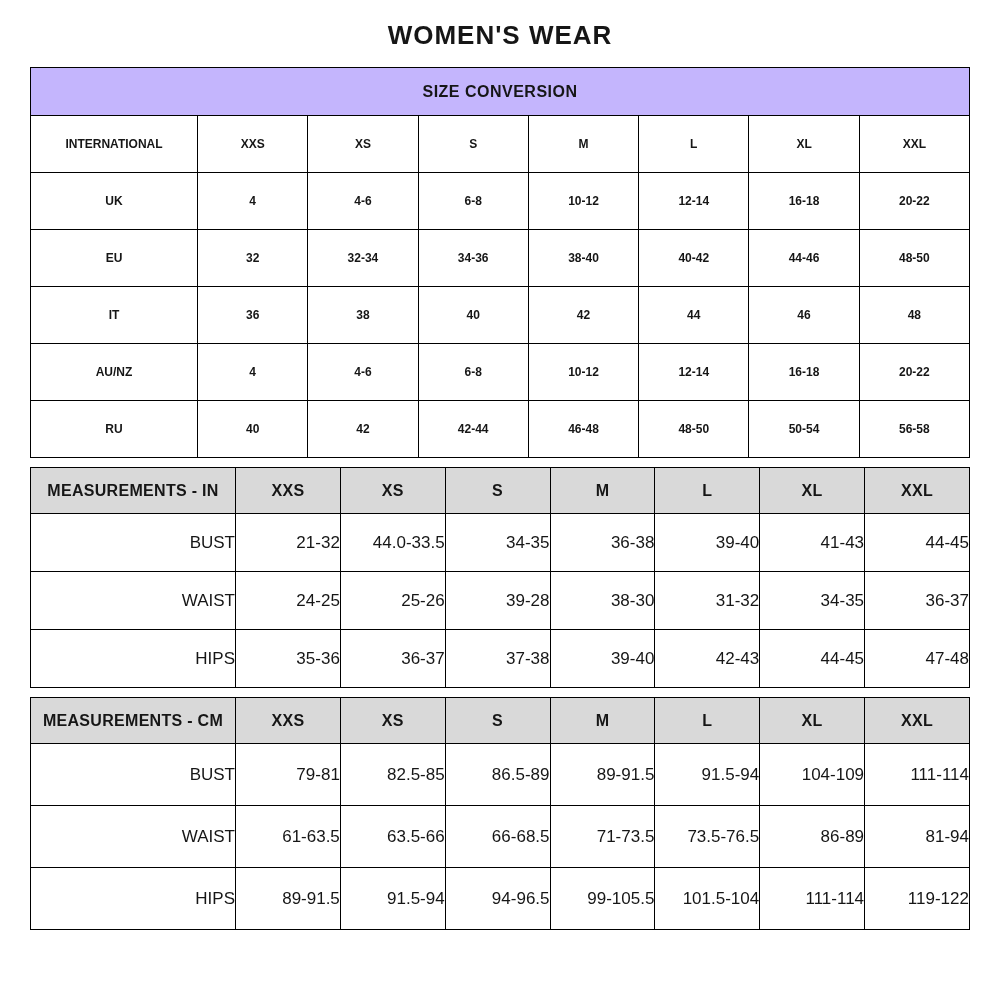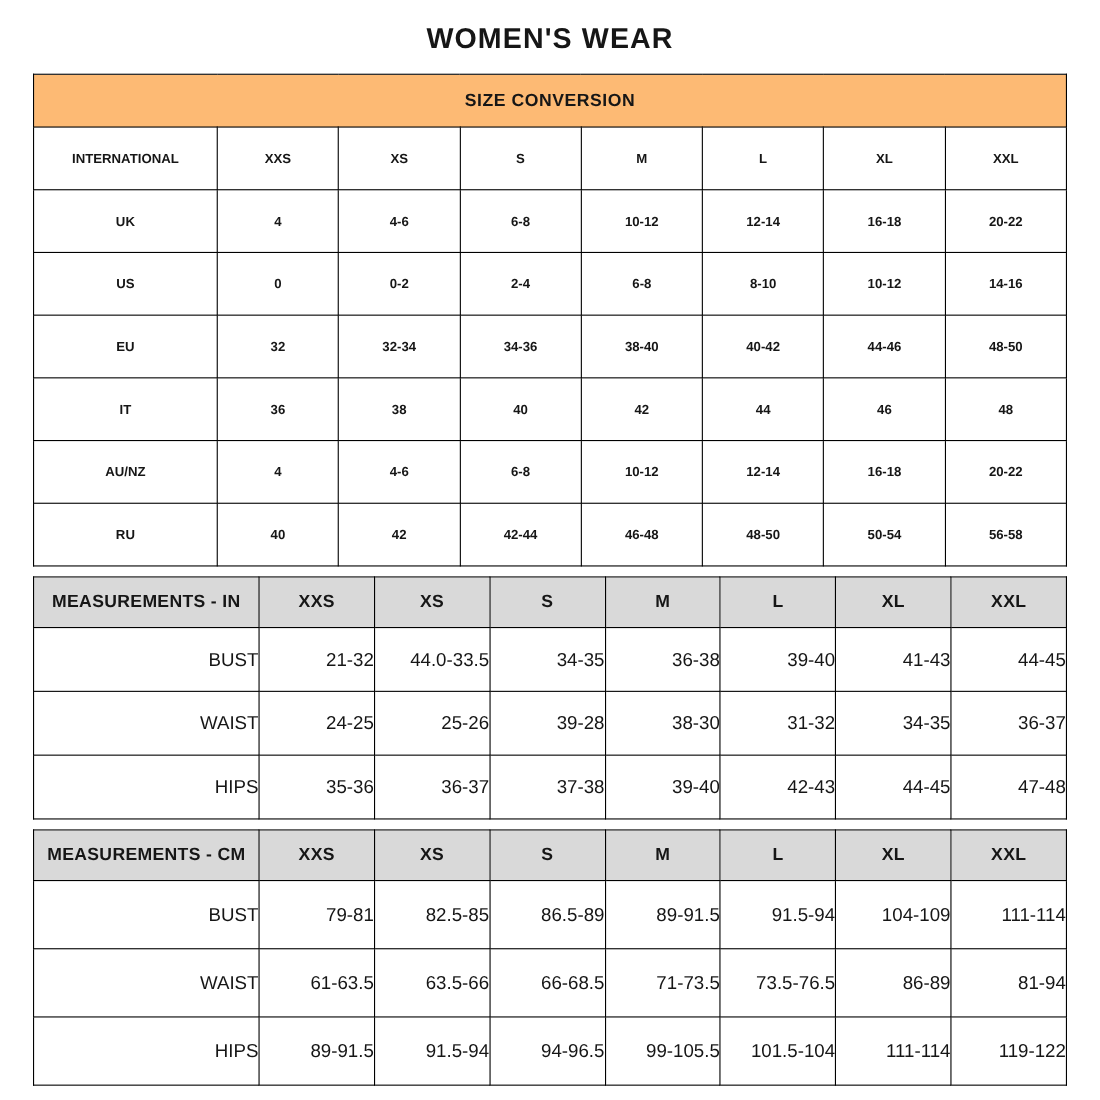--- a/index.html
+++ b/index.html
@@ -7,21 +7,21 @@
   body { font-family: "Liberation Sans", sans-serif; color: #161616; }
   .page { width: 1000px; height: 1000px; padding: 8px 30px 5px 30px; }
   .title {
     text-align: center; font-size: 26px; font-weight: bold;
     letter-spacing: 1px; padding: 12px 0 16px 0;
   }
   table { width: 100%; border-collapse: collapse; table-layout: fixed; }
   table, th, td { border: 1.5px solid #000000; }
   th, td { text-align: center; vertical-align: middle; overflow: hidden; }
   .banner {
-    background: #fdba74; height: 48px; font-size: 16px;
+    background: #c4b5fd; height: 48px; font-size: 16px;
     font-weight: bold; letter-spacing: 0.5px;
   }
   .conv td { height: 57px; font-size: 12px; font-weight: bold; }
   .conv col.first { width: 167px; }
   .meas { margin-top: 9px; }
   .meas thead th {
     background: #d9d9d9; height: 46px; font-size: 16px;
     font-weight: bold; letter-spacing: 0.3px;
   }
   .meas td { height: 58px; font-size: 17px; font-weight: normal; text-align: right; }
@@ -60,30 +60,20 @@
           <td>UK</td>
           <td>4</td>
           <td>4-6</td>
           <td>6-8</td>
           <td>10-12</td>
           <td>12-14</td>
           <td>16-18</td>
           <td>20-22</td>
         </tr>
         <tr>
-          <td>US</td>
-          <td>0</td>
-          <td>0-2</td>
-          <td>2-4</td>
-          <td>6-8</td>
-          <td>8-10</td>
-          <td>10-12</td>
-          <td>14-16</td>
-        </tr>
-        <tr>
           <td>EU</td>
           <td>32</td>
           <td>32-34</td>
           <td>34-36</td>
           <td>38-40</td>
           <td>40-42</td>
           <td>44-46</td>
           <td>48-50</td>
         </tr>
         <tr>

